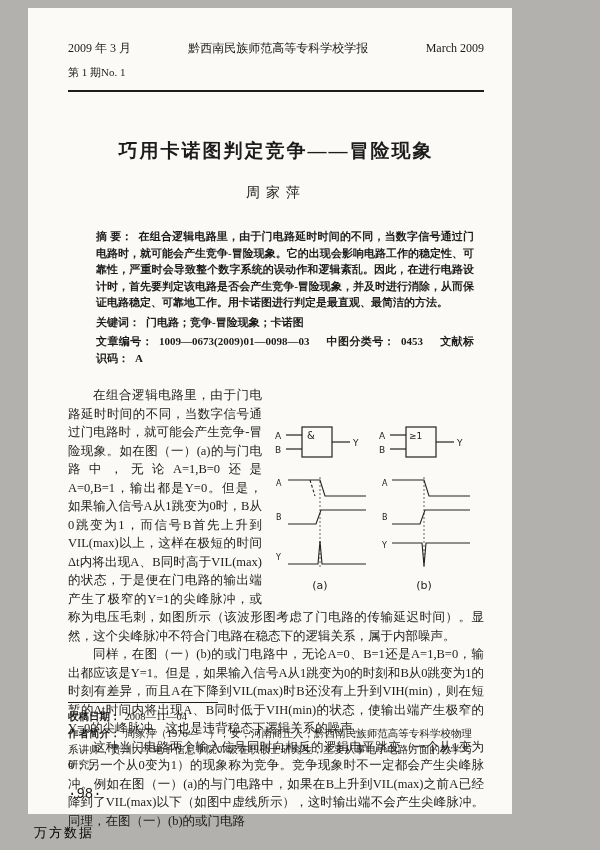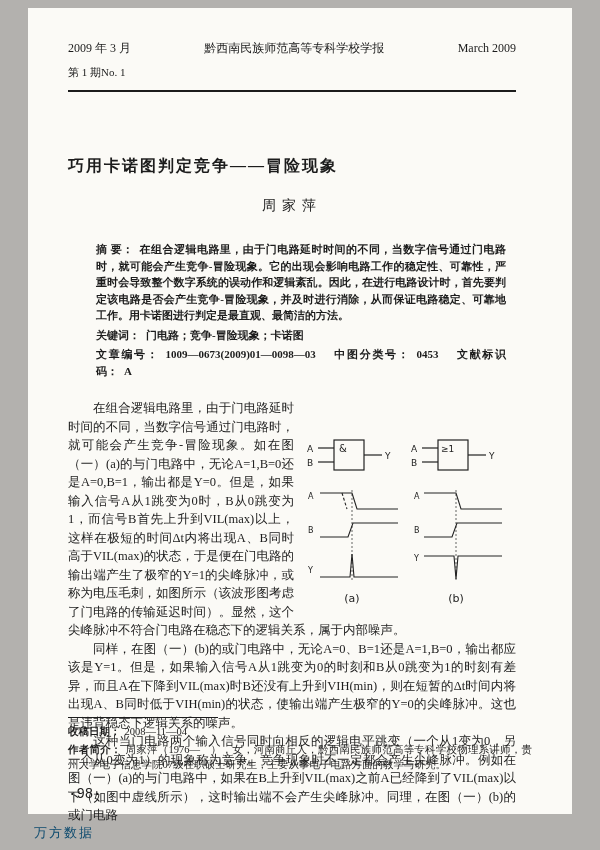--- a/index.html
+++ b/index.html
@@ -1,28 +1,28 @@
 <!DOCTYPE html>
 <html><head>
 <meta charset="utf-8">
 <style>
   * { margin:0; padding:0; box-sizing:border-box; }
   html,body { width:600px; }
   body { font-family:"Liberation Serif","DejaVu Serif",serif; color:#1c1c1c; }
   .canvas { position:relative; width:600px; height:850px; background:#b3b1ae; overflow:hidden; }
-  .page { position:absolute; left:28px; top:8px; width:544px; height:806px;
-          background:#fbfaf6; padding:28px 56px 0 40px; }
+  .page { position:absolute; left:28px; top:8px; width:484px; height:806px;
+          background:#fbfaf6; padding:28px 28px 0 40px; }
   
   .hrow { display:flex; align-items:baseline; font-size:12px; line-height:24px; }
   .hrow .hc { flex:1; text-align:center; }
   .hrow2 { font-size:11px; }
   .hrow2 .hc { font-family:"Liberation Serif",serif; letter-spacing:.5px; }
   .headrule { border-bottom:2px solid #1c1c1c; margin-top:6px; }
   
-  h1 { margin-top:64px; font-size:16px; font-weight:bold; letter-spacing:2px; }
+  h1 { margin-top:46px; text-align:center; font-size:19px; font-weight:bold; letter-spacing:2px; }
   .author { margin-top:20px; text-align:center; font-size:14px; letter-spacing:6px; }
   .affiliation { margin-top:16px; text-align:center; font-size:11.5px; }
   
   .abstract { margin:26px 10px 0 28px; font-size:11px; line-height:16.5px; font-weight:bold; }
   .abstract p { text-align:justify; }
   .abstract .kw { margin-top:3px; }
   .abstract .meta { margin-top:3px; }
   .lbl { margin-right:6px; }
   .metaitem { margin-right:14px; }
   
@@ -31,21 +31,21 @@
   .fig { float:right; width:212px; margin:37px 0 6px 10px; text-align:center; }
   .fig svg { display:block; }
   .fig figcaption { font-size:12px; margin-top:8px; letter-spacing:1px; }
   
   .footnote { position:absolute; left:40px; right:40px; bottom:12px; font-size:10.5px; line-height:15.5px; }
   .footrule { width:150px; border-top:1px solid #1c1c1c; margin-bottom:6px; }
   .flabel { font-weight:bold; margin-right:4px; }
   .bio { text-align:justify; margin-top:2px; }
   .pagenum { margin-top:14px; font-size:14px;font-family:Liberation Mono, monospace; }
   
-  .watermark { position:absolute; left:34px; bottom:8px; font-size:13px; color:#0c4a6e;
+  .watermark { position:absolute; left:34px; bottom:8px; font-size:13px; color:#000000;
                font-family:"Liberation Sans",sans-serif; letter-spacing:2px; }
   svg text { font-family:"DejaVu Sans",sans-serif; fill:#222; stroke:none; }
 </style>
 </head>
 <body>
 
 <div class="canvas">
   <div class="page">
 
     <header>

